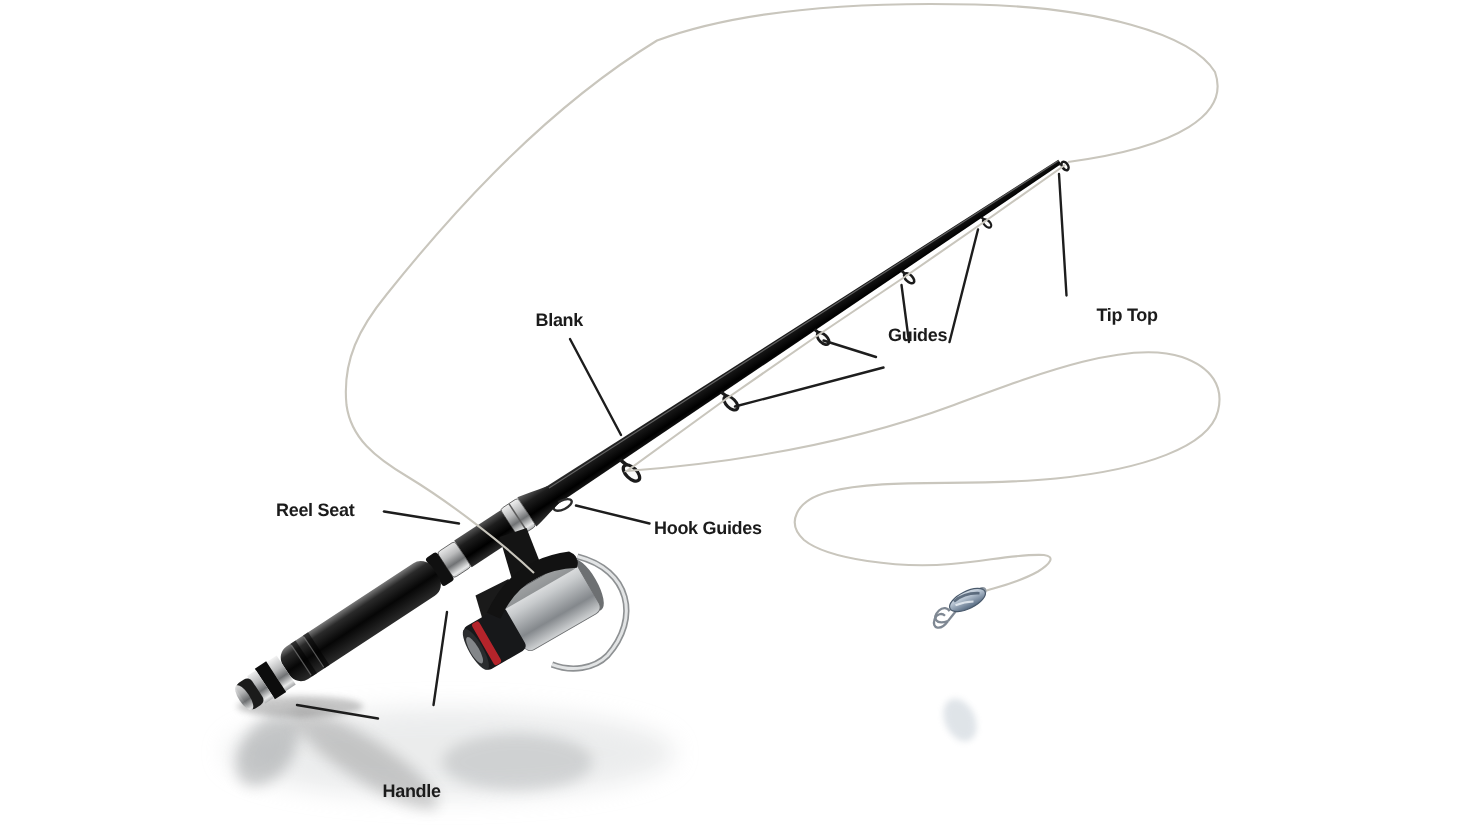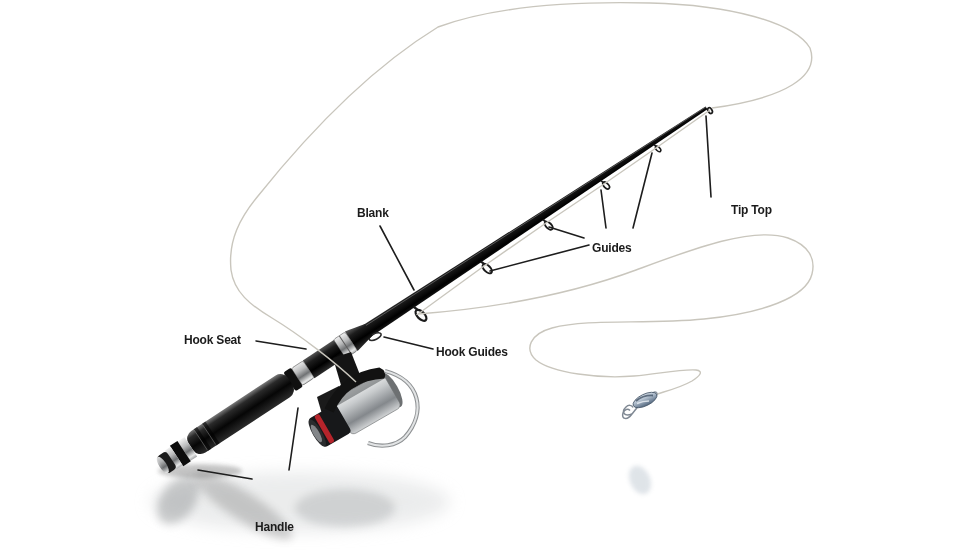--- a/index.html
+++ b/index.html
@@ -194,18 +194,18 @@
     <path d="M 589,245 L 490,271"></path>
     <path d="M 256,341 L 306,349"></path>
     <path d="M 433,349 L 384,337"></path>
     <path d="M 252,479 L 198,470"></path>
     <path d="M 289,470 L 298,408"></path>
   </g>
 </svg>
 
 <div class="lbl" style="left:357px; top:202px;">Blank</div>
 <div class="lbl" style="left:687px; top:199px;margin-left:44px;">Tip Top</div>
-<div class="lbl" style="left:592px; top:237px;">Guides</div>
-<div class="lbl" style="left:184px; top:329px;">Hook Seat</div>
+<div class="lbl" style="left:592px; top:212px;">Guides</div>
+<div class="lbl" style="left:184px; top:329px;">Reel Seat</div>
 <div class="lbl" style="left:436px; top:341px;">Hook Guides</div>
 <div class="lbl" style="left:255px; top:468px;margin-top:48px;">Handle</div>
 
 </div>
 
 </body></html>

